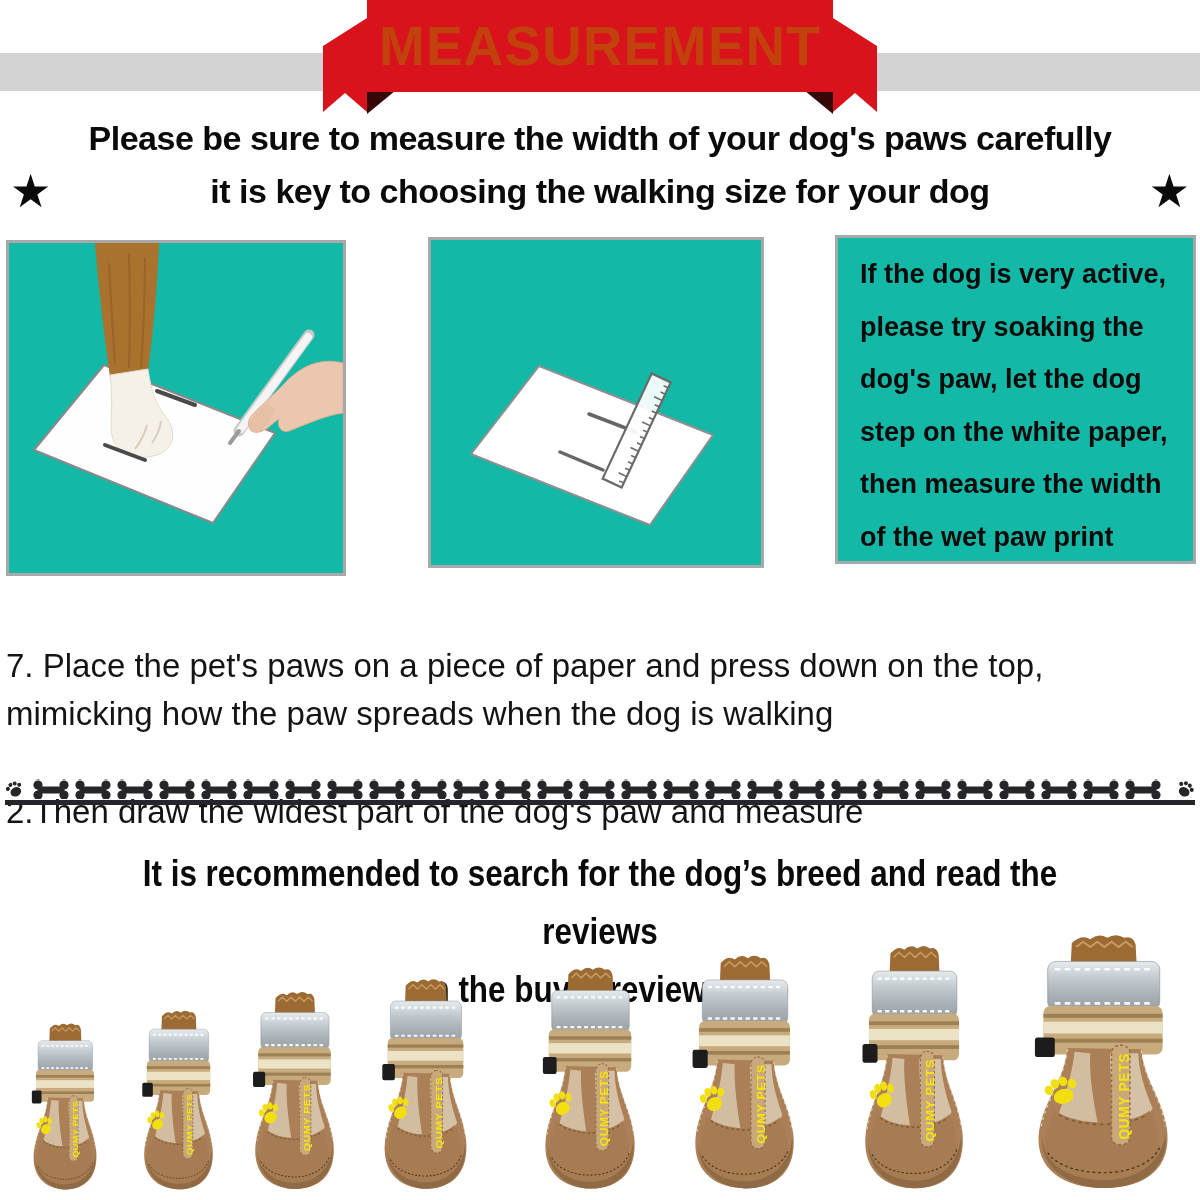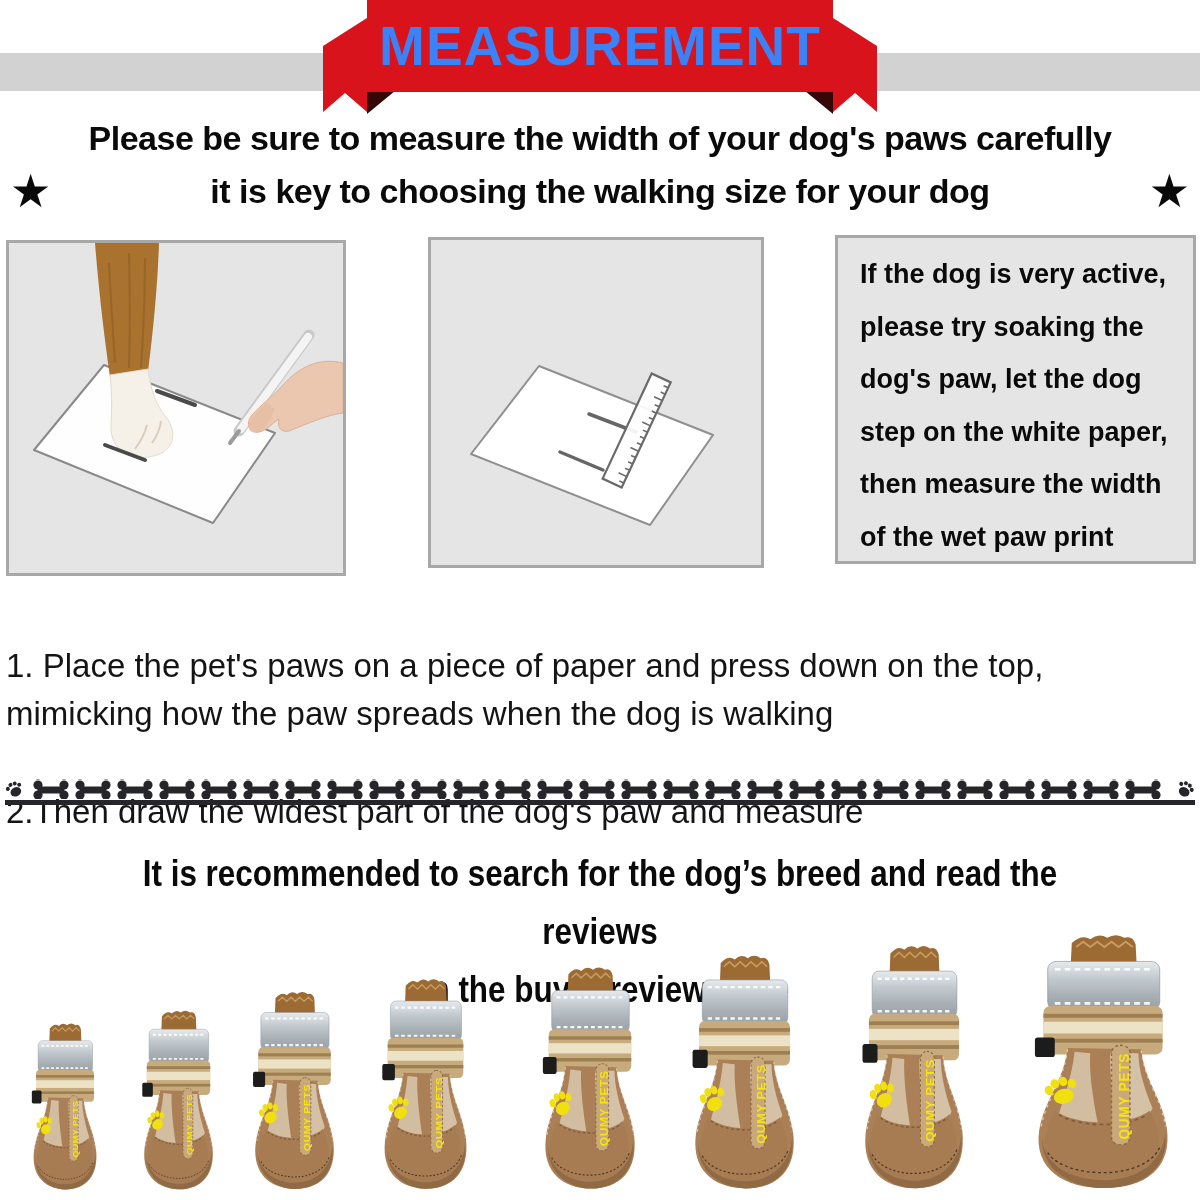--- a/index.html
+++ b/index.html
@@ -2,29 +2,29 @@
 <html><head>
 <meta charset="utf-8">
 <style>
   html,body{margin:0;padding:0;background:#fff;}
   .page{position:relative;width:1200px;height:1200px;background:#ffffff;overflow:hidden;
         font-family:"Liberation Sans",sans-serif;color:#111;}
   
   .banner-bar{position:absolute;left:0;top:53px;width:1200px;height:38px;background:#d2d2d2;}
   .ribbon-svg{position:absolute;left:0;top:0;width:1200px;height:125px;}
   .banner-title{position:absolute;left:367px;top:0;width:466px;height:92px;line-height:92px;
-        text-align:center;color:#3b82f6;font-weight:bold;font-size:55px;letter-spacing:1px;}
+        text-align:center;color:#c2410c;font-weight:bold;font-size:55px;letter-spacing:1px;}
   
   .headline{position:absolute;left:0;top:112px;width:1200px;text-align:center;font-weight:bold;
         font-size:34px;line-height:53px;letter-spacing:-0.5px;white-space:pre-line;color:#0a0a0a;}
   .star{position:absolute;top:166px;font-size:46px;color:#0a0a0a;line-height:50px;}
   .star.left{left:10px;}
   .star.right{right:10px;}
   
-  .box{position:absolute;box-sizing:border-box;border:3px solid #a8a8a8;background:#e5e5e5;}
+  .box{position:absolute;box-sizing:border-box;border:3px solid #a8a8a8;background:#14b8a6;}
   .box1{left:6px;top:240px;width:340px;height:336px;}
   .box2{left:428px;top:237px;width:336px;height:331px;}
   .box3{left:835px;top:235px;width:361px;height:329px;}
   .box svg{display:block;width:100%;height:100%;}
   .tip-text{padding:10px 0 0 22px;font-weight:bold;font-size:27px;line-height:52.5px;
         white-space:pre-line;color:#0a0a0a;}
   
   .steps{position:absolute;left:6px;top:594px;width:1190px;font-size:33px;line-height:48px;
         white-space:pre-line;color:#141414;}
   .step{margin:0 0 2px 0;}
@@ -102,21 +102,21 @@
   <div class="box box3">
     <div class="tip-text">If the dog is very active,
 please try soaking the
 dog's paw, let the dog
 step on the white paper,
 then measure the width
 of the wet paw print</div>
   </div>
 
   <div class="steps">
-    <div class="step">1. Place the pet's paws on a piece of paper and press down on the top,
+    <div class="step">7. Place the pet's paws on a piece of paper and press down on the top,
 mimicking how the paw spreads when the dog is walking</div>
     <div class="step">2.Then draw the widest part of the dog's paw and measure</div>
   </div>
 
   <svg class="divider-svg" viewBox="0 0 1200 32" aria-hidden="true">
     <defs>
       <pattern id="bonepat" width="42" height="20" patternUnits="userSpaceOnUse" patternTransform="translate(30,1)">
         <g fill="#26262a">
           <rect x="7.5" y="6.5" width="27" height="7" rx="3.5"></rect>
           <circle cx="8" cy="5" r="4.6"></circle>

